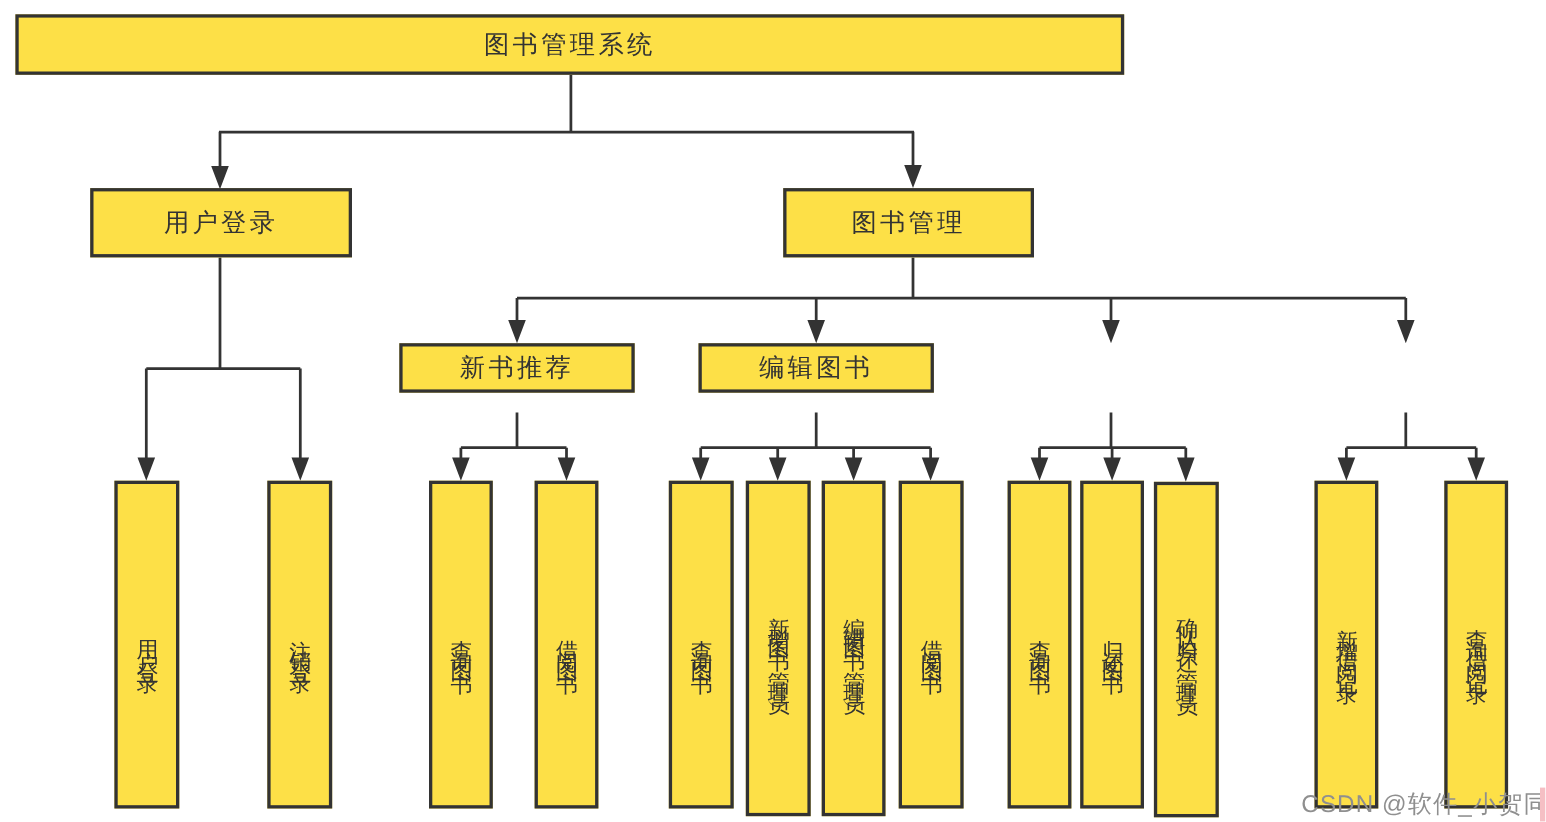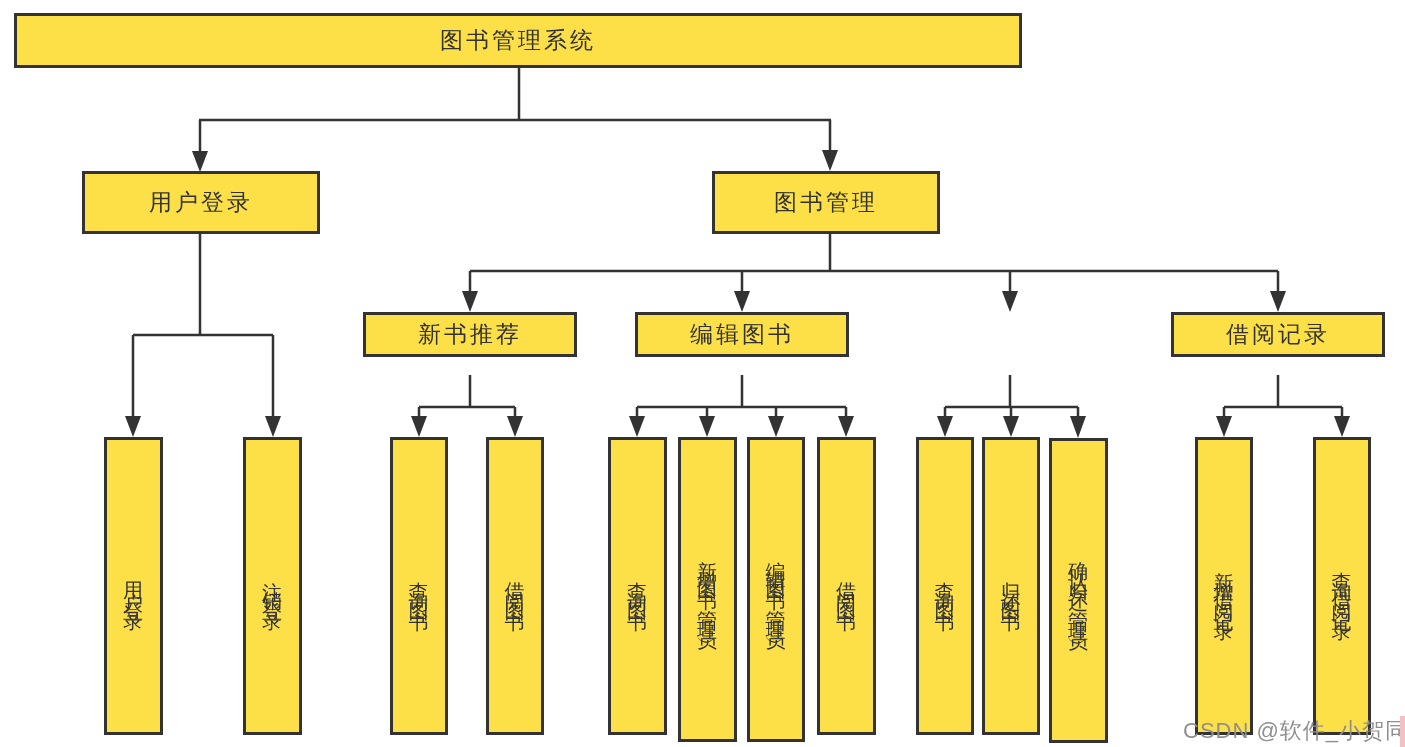--- a/index.html
+++ b/index.html
@@ -67,21 +67,20 @@
       M1216 416 L1232 416 L1224 437 Z  M1334 416 L1350 416 L1342 437 Z"></path>
   </svg>
 
   <div class="box root">图书管理系统</div>
 
   <div class="box l2 user">用户登录</div>
   <div class="box l2 mgmt">图书管理</div>
 
   <div class="box l3 n1">新书推荐</div>
   <div class="box l3 n2">编辑图书</div>
-  <div class="box l3 n4">借阅记录</div>
 
   <div class="box leaf lf1">
       <span class="vtext">用户登录</span>
     </div>
   <div class="box leaf lf2">
       <span class="vtext">注销登录</span>
     </div>
 
   <div class="box leaf lf3">
       <span class="vtext">查询图书</span>

